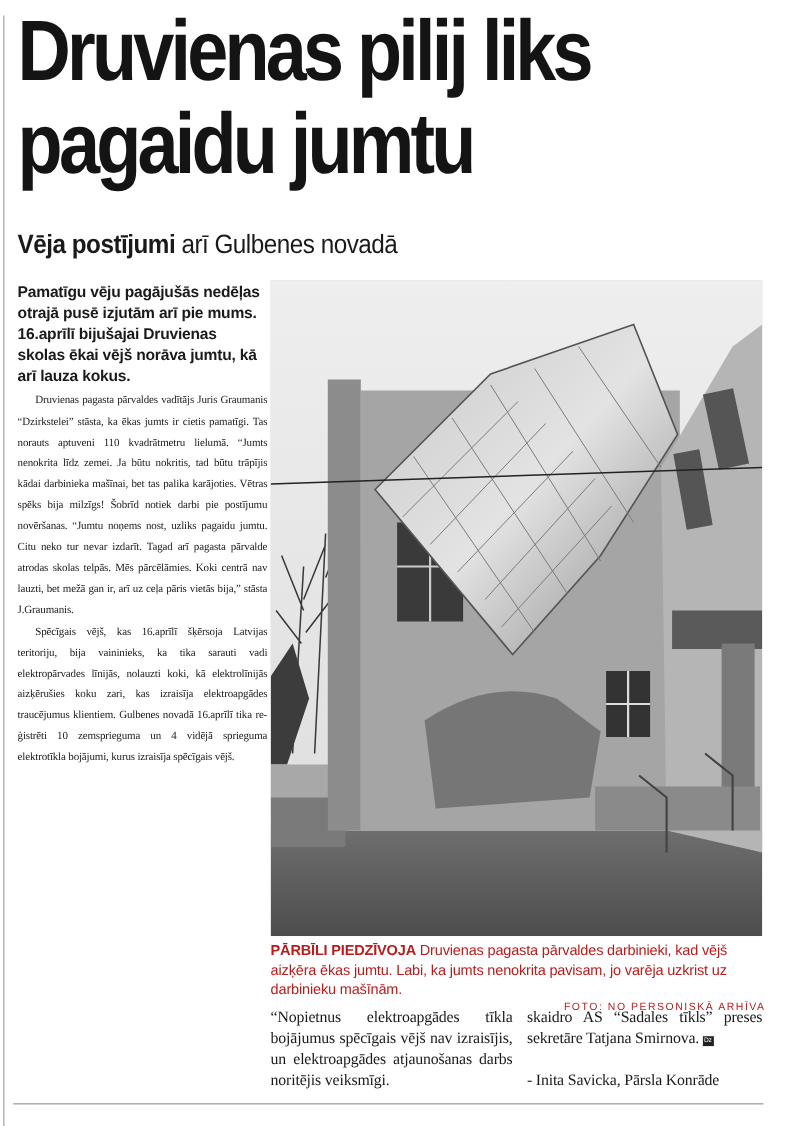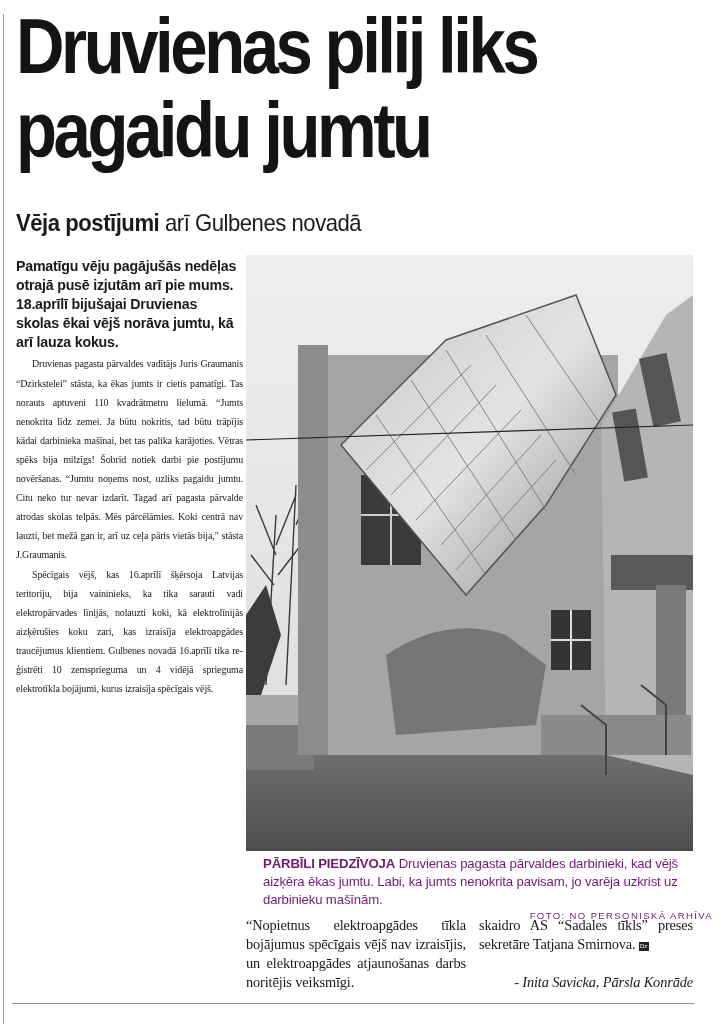--- a/index.html
+++ b/index.html
@@ -6,44 +6,44 @@
   body { width: 721px; height: 1024px; position: relative; overflow: hidden; font-family: "Liberation Serif", serif; color: #1a1a1a; }
   .left-rule { position: absolute; left: 3px; top: 14px; width: 1px; height: 1010px; background: #9a9a9a; }
   .headline { position: absolute; left: 16px; top: 4px; width: 690px; margin: 0; font-family: "Liberation Sans", sans-serif; font-weight: bold; font-size: 78px; line-height: 84px; letter-spacing: -4px; color: #141414; transform: scaleX(0.86); transform-origin: left top; white-space: nowrap; }
   .subhead { position: absolute; left: 16px; top: 208px; margin: 0; font-family: "Liberation Sans", sans-serif; font-size: 24px; line-height: 30px; color: #1a1a1a; letter-spacing: -0.5px; transform: scaleX(0.92); transform-origin: left top; white-space: nowrap; }
   .subhead b { font-weight: bold; }
   .subhead span.light { font-weight: normal; }
   .col1 { position: absolute; left: 16px; top: 257px; width: 227px; }
   .lead { margin: 0 0 2px 0; font-family: "Liberation Sans", sans-serif; font-weight: bold; font-size: 14.2px; line-height: 19.1px; letter-spacing: -0.2px; }
   .body-p { margin: 0; font-size: 10px; line-height: 19.1px; text-align: justify; text-indent: 16px; letter-spacing: -0.15px; hyphens: manual; }
   .photo { position: absolute; left: 246px; top: 255px; width: 447px; height: 596px; background: #d7d7d7; overflow: hidden; }
-  .caption { position: absolute; left: 263px; top: 855px; width: 450px; font-family: "Liberation Sans", sans-serif; font-size: 13.2px; line-height: 18.2px; letter-spacing: -0.15px; color: #701a75; }
+  .caption { position: absolute; left: 246px; top: 855px; width: 450px; font-family: "Liberation Sans", sans-serif; font-size: 13.2px; line-height: 18.2px; letter-spacing: -0.15px; color: #b91c1c; }
   .caption b { font-weight: bold; }
   .credit { float: right; font-size: 9.5px; letter-spacing: 1.4px; margin-top: 16px; }
   .col2 { position: absolute; left: 246px; top: 916px; width: 220px; font-size: 14.4px; line-height: 19.1px; text-align: justify; letter-spacing: -0.15px; }
   .col3 { position: absolute; left: 479px; top: 916px; width: 214px; font-size: 14.4px; line-height: 19.1px; text-align: justify; letter-spacing: -0.15px; }
   .col3 p { margin: 0; }
   .dz-logo { display: inline-block; width: 10px; height: 9px; background: #222; color: #fff; font-family: "Liberation Sans", sans-serif; font-size: 6px; line-height: 9px; text-align: center; vertical-align: 1px; margin-left: 3px; }
-  .byline { margin-top: 19px !important; text-align: right; font-style: italic; }
+  .byline { margin-top: 19px !important; text-align: left; }
   .bottom-rule { position: absolute; left: 12px; top: 1003px; width: 682px; height: 1px; background: #8f8f8f; }
 </style>
 </head>
 <body>
 
 <div class="left-rule"></div>
 
 <h1 class="headline">
   <span>Druvienas pilij liks</span><br>
   <span>pagaidu jumtu</span>
 </h1>
 
 <h2 class="subhead"><b>Vēja postījumi</b><span class="light"> arī Gulbenes novadā</span></h2>
 
 <div class="col1">
-  <p class="lead">Pamatīgu vēju pagājušās nedēļas otrajā pusē izjutām arī pie mums. 18.aprīlī bijušajai Druvienas skolas ēkai vējš norāva jumtu, kā arī lauza kokus.</p>
+  <p class="lead">Pamatīgu vēju pagājušās nedēļas otrajā pusē izjutām arī pie mums. 16.aprīlī bijušajai Druvienas skolas ēkai vējš norāva jumtu, kā arī lauza kokus.</p>
   <p class="body-p">Druvienas pagasta pārvaldes vadītājs Juris Graumanis “Dzirk­stelei” stāsta, ka ēkas jumts ir cie­tis pamatīgi. Tas norauts aptuveni 110 kvadrātmetru lielumā. “Jumts nenokrita līdz zemei. Ja būtu no­kritis, tad būtu trāpījis kādai dar­binieka mašīnai, bet tas palika karājoties. Vētras spēks bija mil­zīgs! Šobrīd notiek darbi pie pos­tījumu novēršanas. “Jumtu no­ņems nost, uzliks pagaidu jumtu. Citu neko tur nevar izdarīt. Tagad arī pagasta pārvalde atrodas sko­las telpās. Mēs pārcēlāmies. Koki centrā nav lauzti, bet mežā gan ir, arī uz ceļa pāris vietās bija,” stāsta J.Graumanis.</p>
   <p class="body-p">Spēcīgais vējš, kas 16.aprīlī šķērsoja Latvijas teritoriju, bija vaininieks, ka tika sarauti vadi elektropārvades līnijās, nolauzti koki, kā elektrolīnijās aizķērušies koku zari, kas izraisīja elektroap­gādes traucējumus klientiem. Gulbenes novadā 16.aprīlī tika re­ģistrēti 10 zemsprieguma un 4 vi­dējā sprieguma elektrotīkla bojā­jumi, kurus izraisīja spēcīgais vējš.</p>
 </div>
 
 <div class="photo">
   <svg width="447" height="596" viewBox="0 0 447 596" xmlns="http://www.w3.org/2000/svg">
     <defs>
       <linearGradient id="sky" x1="0" y1="0" x2="0" y2="1">
         <stop offset="0" stop-color="#eeeeee"></stop>
         <stop offset="1" stop-color="#dcdcdc"></stop>

